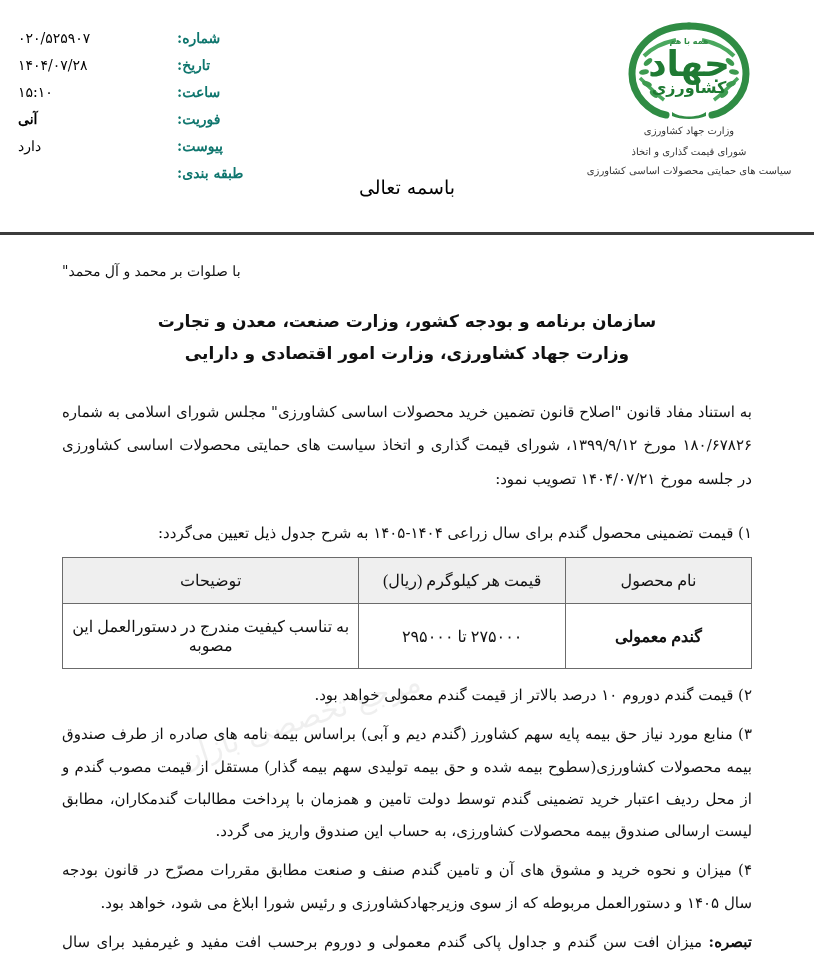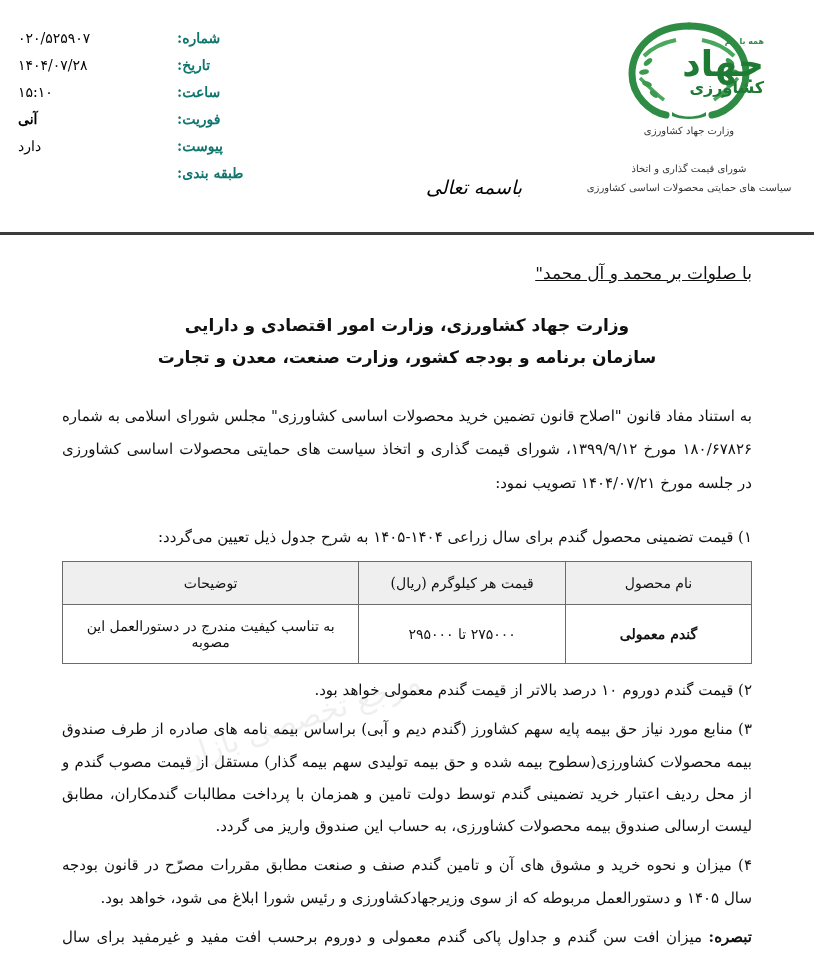--- a/index.html
+++ b/index.html
@@ -36,37 +36,37 @@
     position: relative;
     width: 150px;
     height: 104px;
     margin: 0 auto 2px auto;
   }
   .wreath-svg { display: block; width: 150px; height: 104px; }
   .jahad-text {
     position: absolute;
     left: 0; right: 0;
     top: 22px;
-    text-align: right;
+    text-align: center;
     color: #1f7a33;
     font-weight: bold;
     line-height: 1.0;
     pointer-events: none;
   }
   .jahad-main { font-size: 36px; letter-spacing: 1px; }
   .jahad-sub  { font-size: 16px; margin-top: -2px; }
   .jahad-top  { font-size: 8px; color: #2f8c44; }
 
   .org-caption {
     font-family: "DejaVu Serif", "Liberation Serif", serif;
     color: #333333;
     line-height: 1.75;
   }
   .org-caption .l1 { font-size: 10px; }
-  .org-caption .l2 { font-size: 10px; margin-top: 20px; }
+  .org-caption .l2 { font-size: 10px; margin-top: 3px; }
   .org-caption .l3 { font-size: 10px; margin-top: 2px; }
 
   
   .emblem-block {
     position: absolute;
     top: 24px;
     left: 0; right: 0;
     margin: 0 auto;
     width: 230px;
     text-align: center;
@@ -77,23 +77,23 @@
     font-size: 12px;
     font-family: "DejaVu Serif", "Liberation Serif", serif;
     color: #111;
   }
   .basmala {
     position: absolute;
     top: 176px;
     left: 0; right: 0;
     margin: 0 auto;
     width: 230px;
+    text-align: center;
     font-family: "DejaVu Serif", "Liberation Serif", serif;
     font-size: 19px;
-    font-style: italic;
     color: #000;
   }
 
   
   .meta-block {
     position: absolute;
     top: 30px;
     left: 18px;
     width: 245px;
   }
@@ -133,25 +133,24 @@
     background: #3c3c3c;
   }
 
   
   .doc-body {
     position: relative;
     padding: 18px 62px 0 62px;
     box-sizing: border-box;
   }
   .salutation {
-    text-align: right;
-    font-family: "DejaVu Serif", "Liberation Serif", serif;
-    font-size: 17px;
+    text-align: left;
+    font-family: "DejaVu Serif", "Liberation Serif", serif;
+    font-size: 14px;
     margin: 10px 0 26px 0;
-    text-decoration: underline;
   }
   .addressee {
     text-align: center;
     font-weight: bold;
     font-size: 17px;
     line-height: 1.9;
     font-family: "DejaVu Sans", "Liberation Sans", sans-serif;
   }
   .intro {
     margin-top: 26px;
@@ -182,22 +181,23 @@
     border-collapse: collapse;
     font-family: "DejaVu Serif", "Liberation Serif", serif;
     position: relative;
     z-index: 2;
     background: transparent;
   }
   table.price-table th,
   table.price-table td {
     border: 1px solid #6b6b6b;
     text-align: center;
-    font-size: 14px;
+    font-size: 16px;
     padding: 13px 8px;
+    font-family: Liberation Serif, serif;
   }
   table.price-table thead th {
     background: #efefef;
     font-weight: normal;
   }
   table.price-table tbody td { background: transparent; }
   table.price-table td.prod { font-weight: bold; margin-top: 8px; }
   .col-name { width: 27%; }
   .col-price { width: 30%; }
   .col-desc  { width: 43%; }
@@ -291,22 +291,22 @@
 
   <div class="head-rule"></div>
 </div>
 
 <div class="doc-body">
 
   <div class="watermark">مرجع تخصصی بازار</div>
 
   <div class="salutation">با صلوات بر محمد و آل محمد"</div>
 
+  <div class="addressee">سازمان برنامه و بودجه کشور،  وزارت صنعت، معدن و تجارت</div>
   <div class="addressee">وزارت جهاد کشاورزی، وزارت امور اقتصادی و دارایی</div>
-  <div class="addressee">سازمان برنامه و بودجه کشور،  وزارت صنعت، معدن و تجارت</div>
 
   <div class="intro">به استناد مفاد قانون "اصلاح قانون تضمین خرید محصولات اساسی کشاورزی" مجلس شورای اسلامی به شماره ۱۸۰/۶۷۸۲۶ مورخ ۱۳۹۹/۹/۱۲، شورای قیمت گذاری و اتخاذ سیاست های حمایتی محصولات اساسی کشاورزی در جلسه مورخ ۱۴۰۴/۰۷/۲۱ تصویب نمود:</div>
 
   <div class="clause first">۱) قیمت تضمینی محصول گندم برای سال زراعی ۱۴۰۴-۱۴۰۵ به شرح جدول ذیل تعیین می‌گردد:</div>
 
   <div class="price-table-wrap">
     <table class="price-table">
       <thead>
         <tr>
           <th class="col-name">نام محصول</th>

